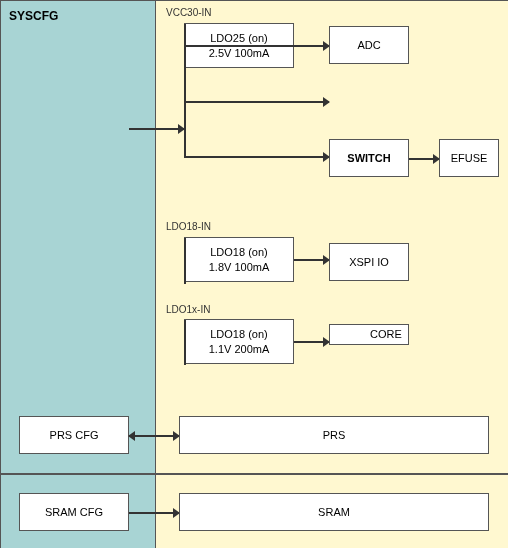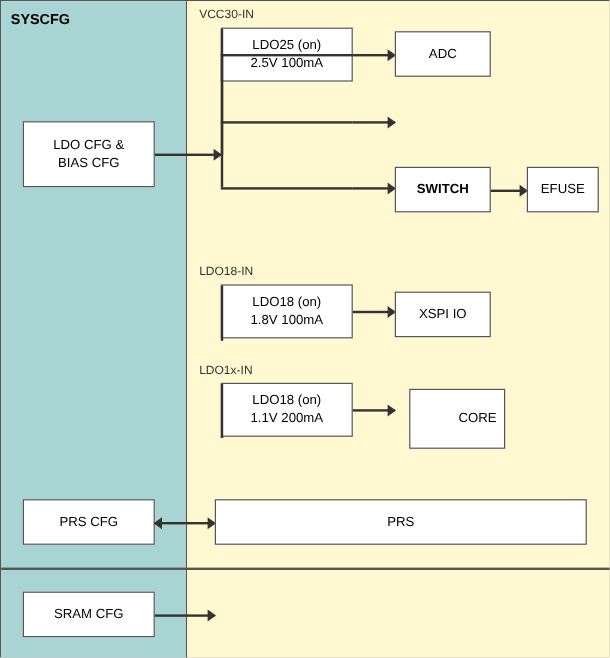--- a/index.html
+++ b/index.html
@@ -125,24 +125,20 @@
   </div>
 
   <div class="main-panel"></div>
 
   <div class="section-label" style="left:165px; top:6px;">VCC30-IN</div>
 
   <div class="section-label" style="left:165px; top:220px;">LDO18-IN</div>
 
   <div class="section-label" style="left:165px; top:303px;">LDO1x-IN</div>
 
-  <div class="box" style="left:18px; top:100px; width:110px; height:55px;">
-    <span style="white-space:pre-line;">LDO CFG &amp;
-BIAS CFG</span>
-  </div>
 
   <div class="arrow-right" style="left:128px; top:127px; width:55px;"></div>
 
   <div class="box" style="left:183px; top:22px; width:110px; height:45px;">
     <span style="white-space:pre-line;">LDO25 (on)
 2.5V 100mA</span>
   </div>
 
   <div class="vline" style="left:183px; top:23px; height:105px;"></div>
 
@@ -184,21 +180,21 @@
     <span>XSPI IO</span>
   </div>
 
   <div class="box" style="left:183px; top:318px; width:110px; height:45px;">
     <span style="white-space:pre-line;">LDO18 (on)
 1.1V 200mA</span>
   </div>
 
   <div class="arrow-right" style="left:293px; top:340px; width:35px;"></div>
 
-  <div class="box" style="left:340px; top:323px; width:80px; height:50px;padding-left:34px;">
+  <div class="box" style="left:328px; top:323px; width:80px; height:21px;padding-left:34px;">
     <span>CORE</span>
   </div>
 
   <div class="vline" style="left:183px; top:237px; height:46px;"></div>
 
   <div class="vline" style="left:183px; top:319px; height:45px;"></div>
 
   <div style="position:absolute; left:0; top:472px; width:508px; height:1.5px; background:#555;"></div>
 
   <div class="box" style="left:18px; top:415px; width:110px; height:38px;">
@@ -210,14 +206,17 @@
   <div class="box" style="left:178px; top:415px; width:310px; height:38px;">
     <span>PRS</span>
   </div>
 
   <div class="box" style="left:18px; top:492px; width:110px; height:38px;">
     <span>SRAM CFG</span>
   </div>
 
   <div class="arrow-right" style="left:128px; top:511px; width:50px;"></div>
 
+  <div class="box" style="left:178px; top:492px; width:310px; height:38px;">
+    <span>SRAM</span>
+  </div>
 
 </div>
 
 </body></html>

